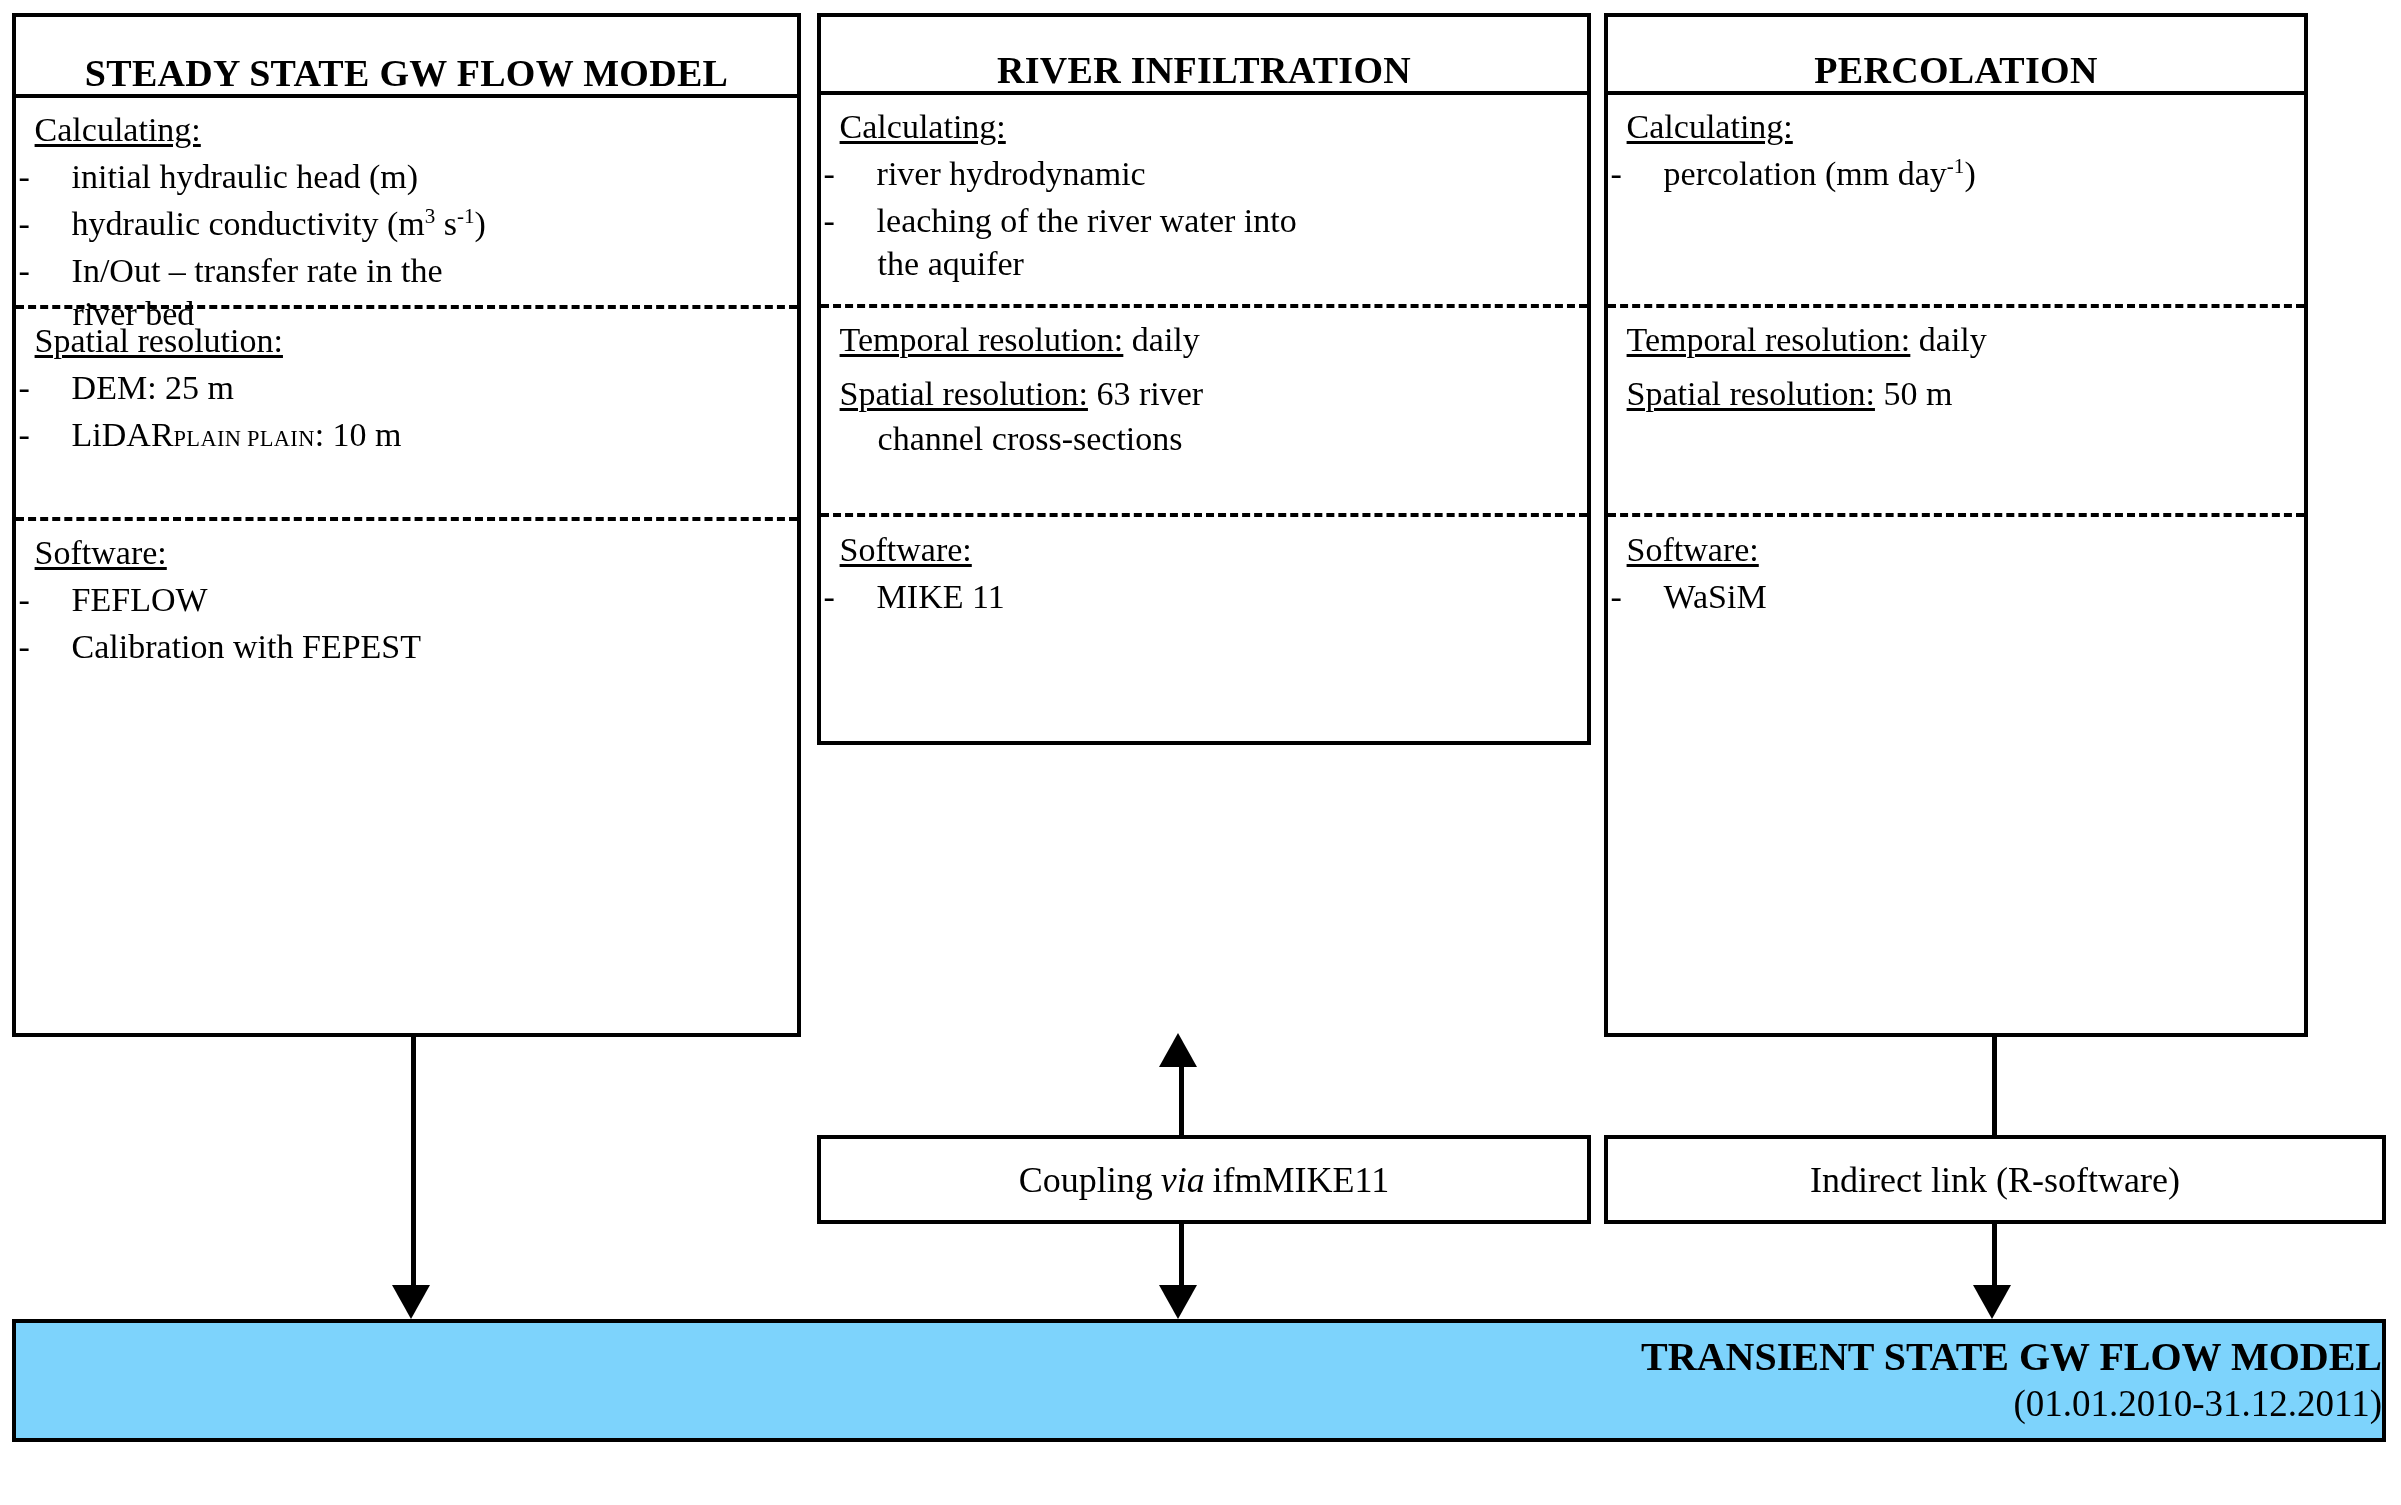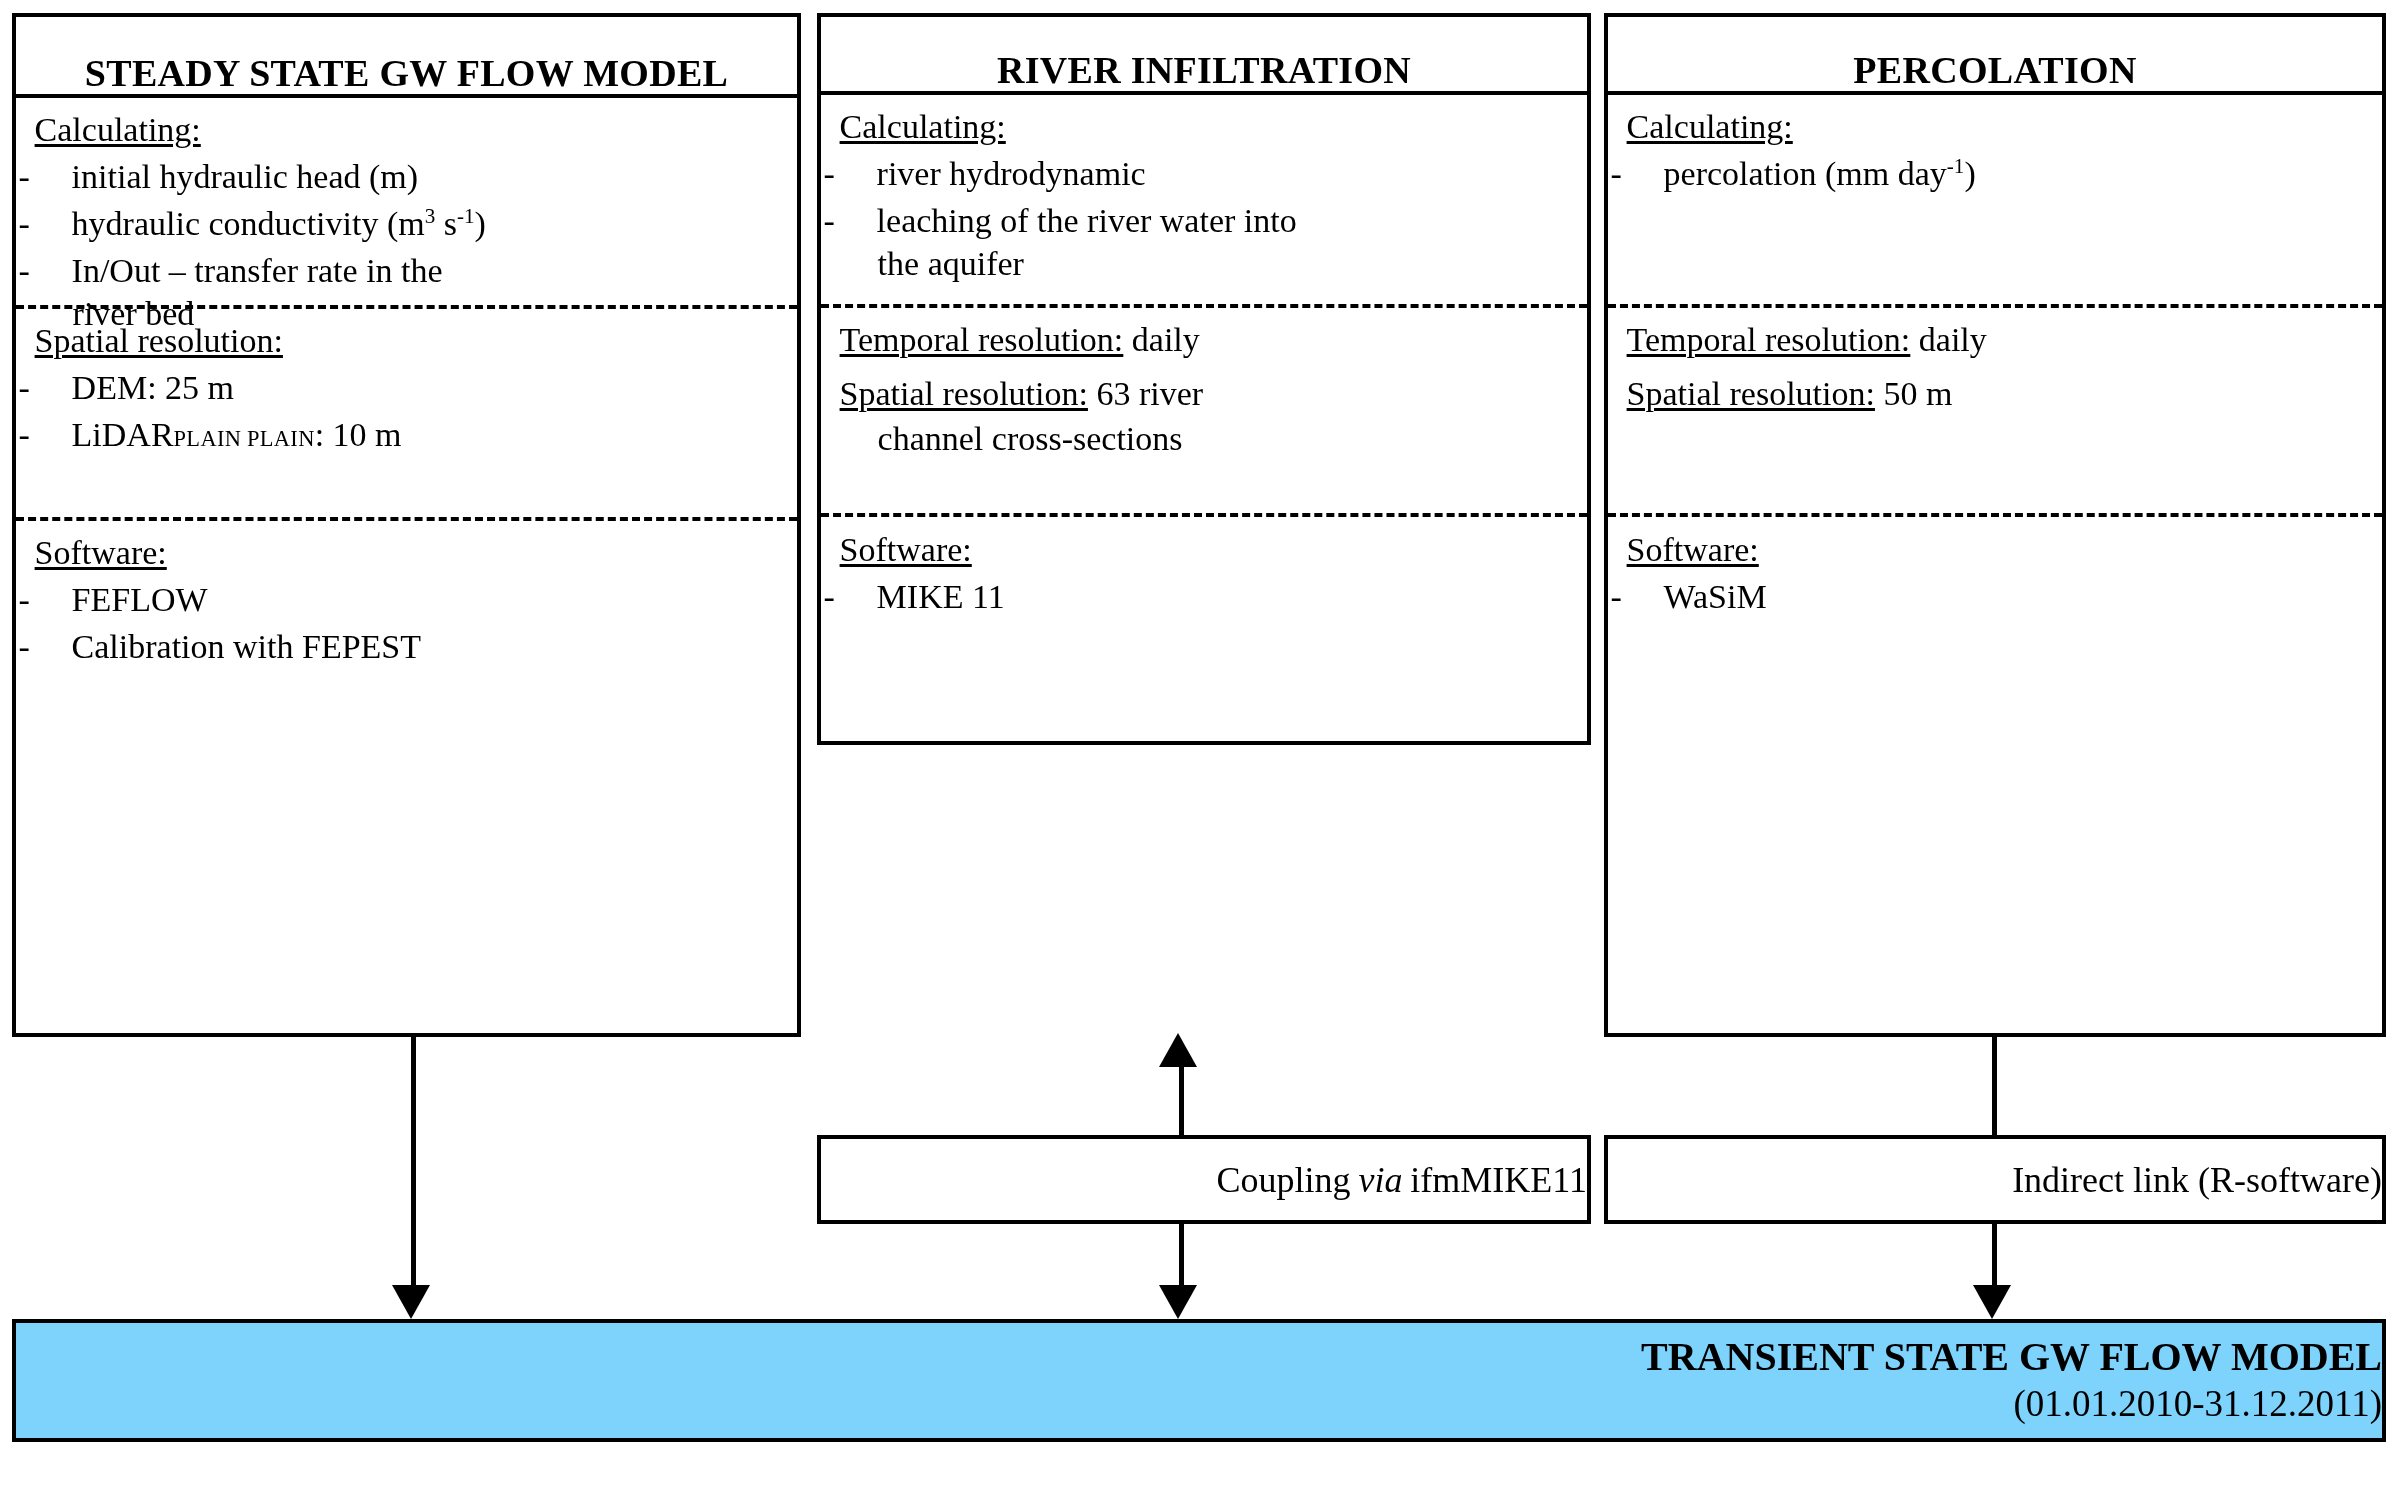--- a/index.html
+++ b/index.html
@@ -21,21 +21,21 @@
 
   
   .col-box {
     position: absolute;
     border: 4.6px solid #000;
     box-sizing: border-box;
     background: #fff;
   }
   #col1 { left: 12px;   top: 13.3px; width: 789px; height: 1024px; }
   #col2 { left: 817px; top: 13.3px; width: 774px; height: 732px; }
-  #col3 { left: 1604px; top: 13.3px; width: 782px; height: 1024px; }
+  #col3 { left: 1604px; top: 13.3px; width: 704px; height: 1024px; }
 
   
   .col-header {
     position: absolute;
     left: 0; right: 0; top: 0;
     height: 78px;
     border-bottom: 4.6px solid #000;
     box-sizing: border-box;
     display: flex;
     align-items: flex-end;
@@ -109,21 +109,21 @@
   .smallcaps { font-size: 0.66em; letter-spacing: 0.3px; }
 
   
   .link-box {
     position: absolute;
     border: 4.6px solid #000;
     box-sizing: border-box;
     background: #fff;
     display: flex;
     align-items: center;
-    justify-content: flex-end;
+    justify-content: center;
     font-size: 36px;
   }
   #linkbox-mid   { left: 817px; top: 1135px; width: 774px; height: 89px; }
   #linkbox-right { left: 1604px; top: 1135px; width: 782px; height: 89px; }
   .link-box .ital { font-style: italic; padding: 0 0.22em; }
 
   
   #bottom-box {
     position: absolute;
     left: 12px; top: 1319px;

